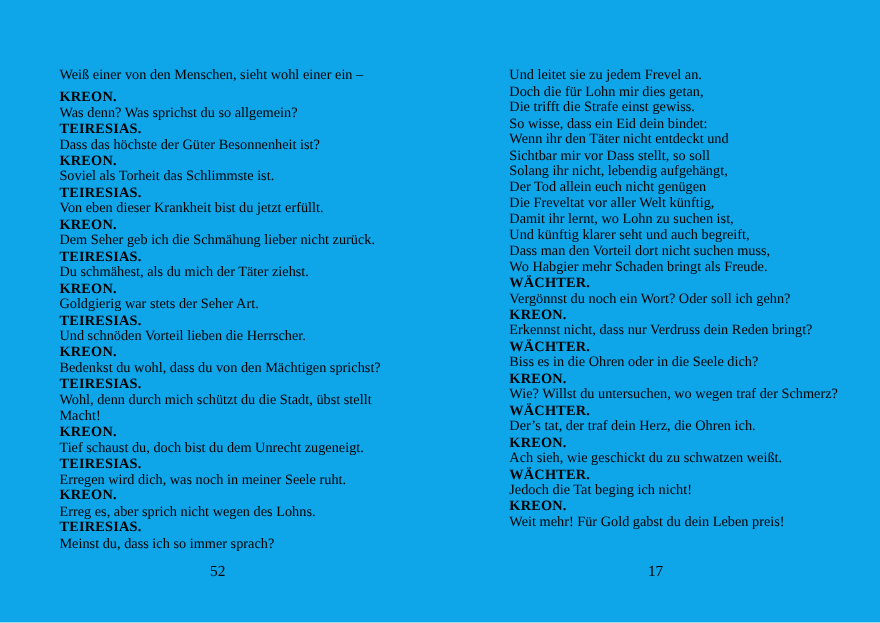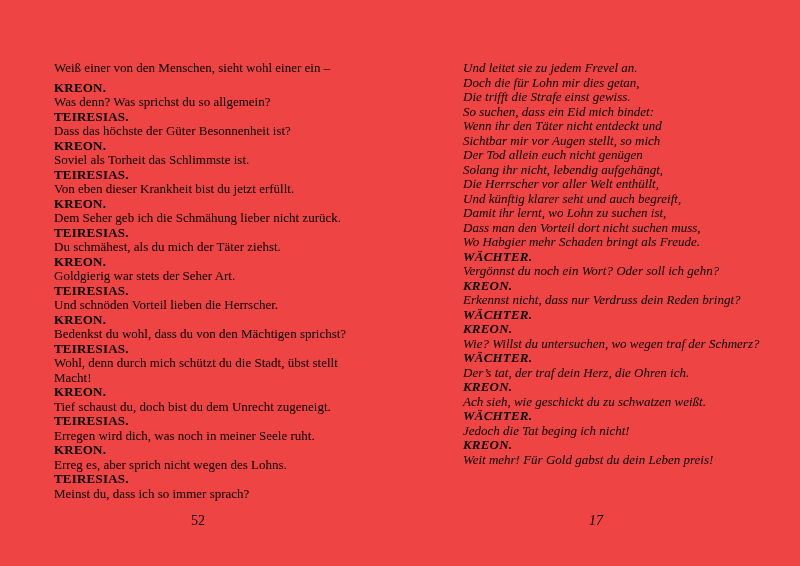--- a/index.html
+++ b/index.html
@@ -3,24 +3,24 @@
 <meta charset="utf-8">
 <style>
   * { margin: 0; padding: 0; box-sizing: border-box; }
   html, body {
     width: 800px; height: 566px;
     background: #ffffff;
     font-family: "Liberation Serif", serif;
     color: #000000;
     overflow: hidden;
   }
-  .spread { position: relative; width: 800px; height: 566px; background: #ef4444; }
+  .spread { position: relative; width: 800px; height: 566px; background: #0ea5e9; }
   .page { position: absolute; top: 0; height: 566px; width: 400px; }
   .page-left  { left: 0; }
-  .page-right { left: 400px; font-style: italic; }
+  .page-right { left: 400px; }
   .text-block {
     position: absolute;
     top: 61px;
     width: 330px;
     font-size: 13px;
     line-height: 14.5px;
   }
   .page-left  .text-block { left: 54px; }
   .page-right .text-block { left: 63px; }
   .line { white-space: nowrap; }
@@ -75,35 +75,36 @@
         <div class="line verse">Meinst du, dass ich so immer sprach?</div>
       </div>
     <div class="page-number">52</div>
   </div>
 
   <div class="page page-right">
     <div class="text-block">
         <div class="line verse">Und leitet sie zu jedem Frevel an.</div>
         <div class="line verse">Doch die für Lohn mir dies getan,</div>
         <div class="line verse">Die trifft die Strafe einst gewiss.</div>
-        <div class="line verse">So suchen, dass ein Eid mich bindet:</div>
+        <div class="line verse">So wisse, dass ein Eid dein bindet:</div>
         <div class="line verse">Wenn ihr den Täter nicht entdeckt und</div>
-        <div class="line verse">Sichtbar mir vor Augen stellt, so mich</div>
+        <div class="line verse">Sichtbar mir vor Dass stellt, so soll</div>
+        <div class="line verse">Solang ihr nicht, lebendig aufgehängt,</div>
         <div class="line verse">Der Tod allein euch nicht genügen</div>
-        <div class="line verse">Solang ihr nicht, lebendig aufgehängt,</div>
-        <div class="line verse">Die Herrscher vor aller Welt enthüllt,</div>
+        <div class="line verse">Die Freveltat vor aller Welt künftig,</div>
+        <div class="line verse">Damit ihr lernt, wo Lohn zu suchen ist,</div>
         <div class="line verse">Und künftig klarer seht und auch begreift,</div>
-        <div class="line verse">Damit ihr lernt, wo Lohn zu suchen ist,</div>
         <div class="line verse">Dass man den Vorteil dort nicht suchen muss,</div>
         <div class="line verse">Wo Habgier mehr Schaden bringt als Freude.</div>
         <div class="line speaker">WÄCHTER.</div>
         <div class="line verse">Vergönnst du noch ein Wort? Oder soll ich gehn?</div>
         <div class="line speaker">KREON.</div>
         <div class="line verse">Erkennst nicht, dass nur Verdruss dein Reden bringt?</div>
         <div class="line speaker">WÄCHTER.</div>
+        <div class="line verse">Biss es in die Ohren oder in die Seele dich?</div>
         <div class="line speaker">KREON.</div>
         <div class="line verse">Wie? Willst du untersuchen, wo wegen traf der Schmerz?</div>
         <div class="line speaker">WÄCHTER.</div>
         <div class="line verse">Der’s tat, der traf dein Herz, die Ohren ich.</div>
         <div class="line speaker">KREON.</div>
         <div class="line verse">Ach sieh, wie geschickt du zu schwatzen weißt.</div>
         <div class="line speaker">WÄCHTER.</div>
         <div class="line verse">Jedoch die Tat beging ich nicht!</div>
         <div class="line speaker">KREON.</div>
         <div class="line verse">Weit mehr! Für Gold gabst du dein Leben preis!</div>

